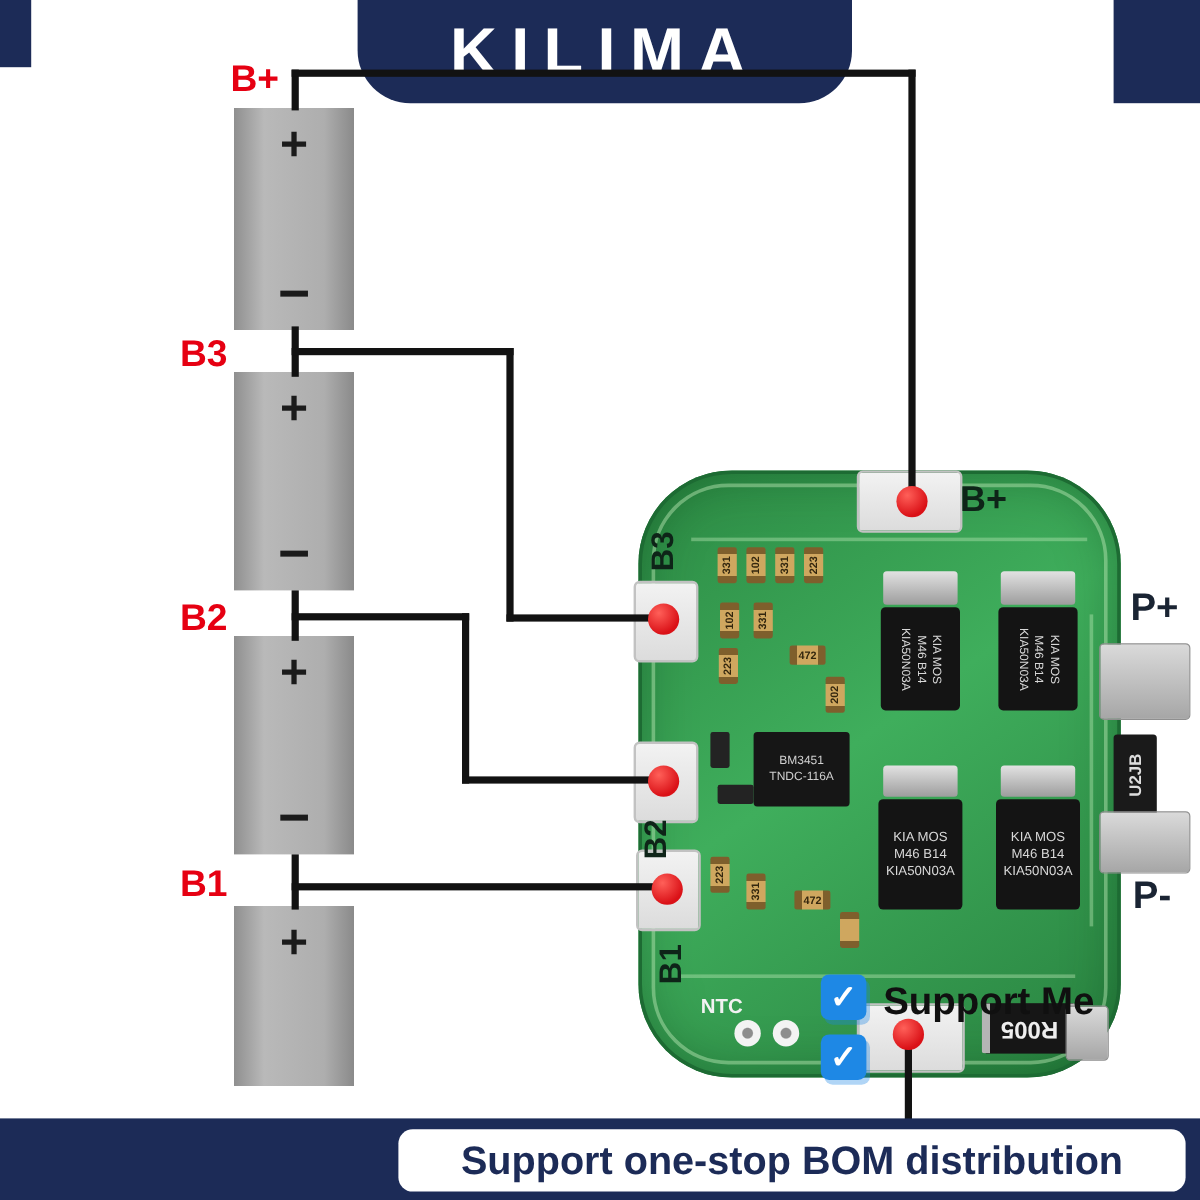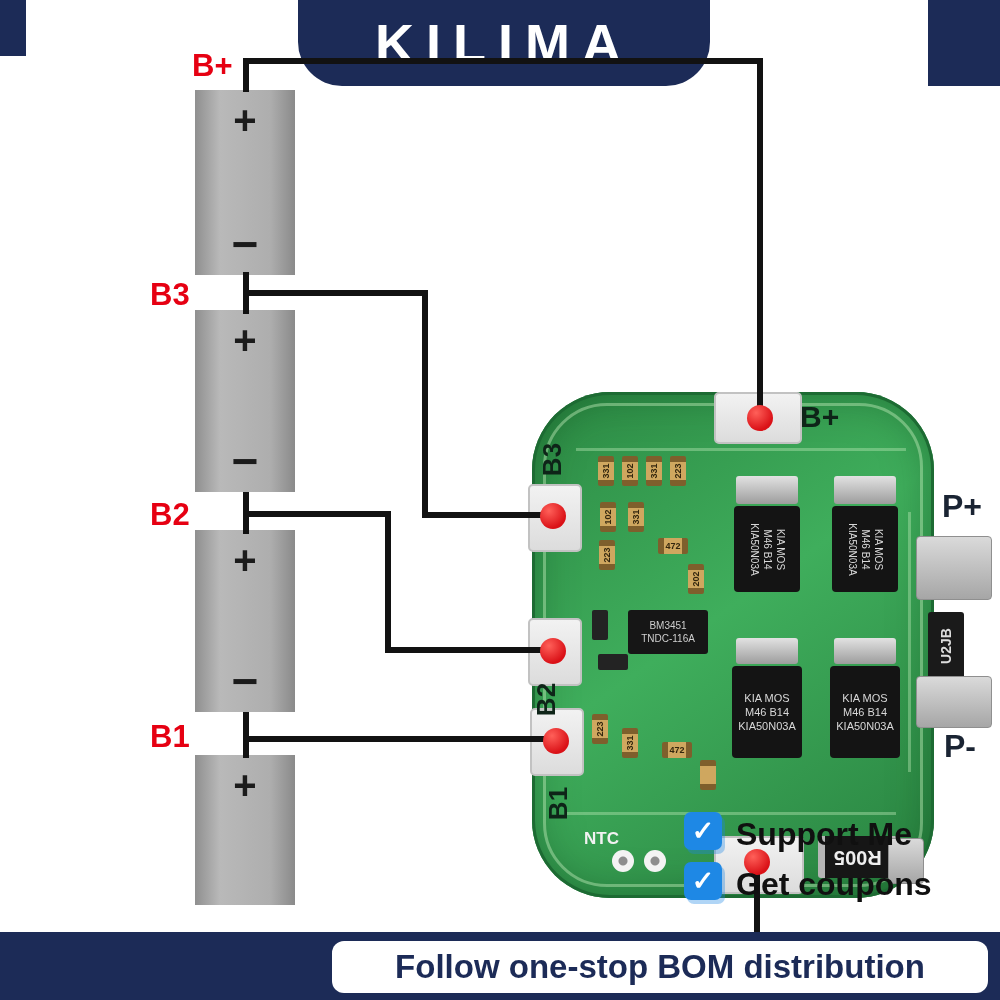--- a/index.html
+++ b/index.html
@@ -159,21 +159,21 @@
       </div>
     </div>
     <div class="mos-body" style="left:298px;top:274px;width:70px;height:92px;">
       <div class="mos-text">
         <div>KIA MOS</div>
         <div>M46 B14</div>
         <div>KIA50N03A</div>
       </div>
     </div>
 
-    <div class="ic" style="left:96px;top:218px;width:80px;height:44px;">
+    <div class="ic" style="left:96px;top:218px;width:80px;height:62px;">
       <div>BM3451</div>
       <div>TNDC-116A</div>
     </div>
 
     <div class="smd-v" style="left:66px;top:64px;">
         <span class="smd-code">331</span>
       </div>
     <div class="smd-v" style="left:90px;top:64px;">
         <span class="smd-code">102</span>
       </div>
@@ -230,20 +230,19 @@
 
   <div class="dot" style="left:747px;top:405px;"></div>
   <div class="dot" style="left:540px;top:503px;"></div>
   <div class="dot" style="left:540px;top:638px;"></div>
   <div class="dot" style="left:543px;top:728px;"></div>
   <div class="dot" style="left:744px;top:849px;"></div>
 
   <div class="check" style="left:684px;top:812px;"><span>✓</span></div>
   <span class="promo-label" style="left:736px;top:816px;">Support Me</span>
   <div class="check" style="left:684px;top:862px;"><span>✓</span></div>
-  <span class="promo-label" style="left:736px;top:866px;">Get coupons</span>
 
   <div class="footer-bar navy"></div>
   <div class="footer-pill">
-    <span class="footer-text">Follow one-stop BOM distribution</span>
+    <span class="footer-text">Support one-stop BOM distribution</span>
   </div>
 
 </div>
 
 </body></html>

